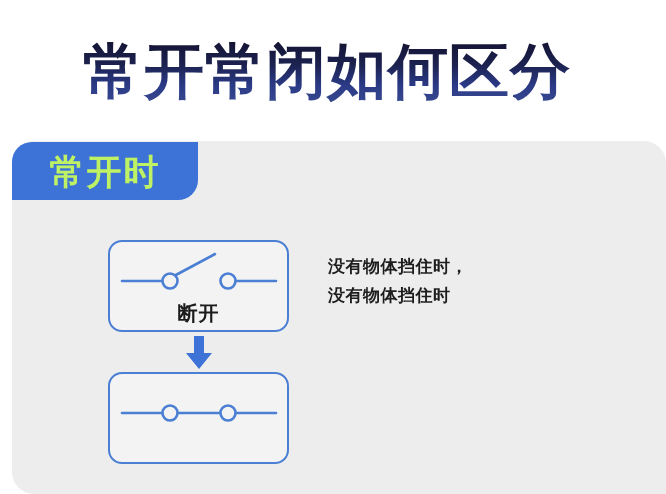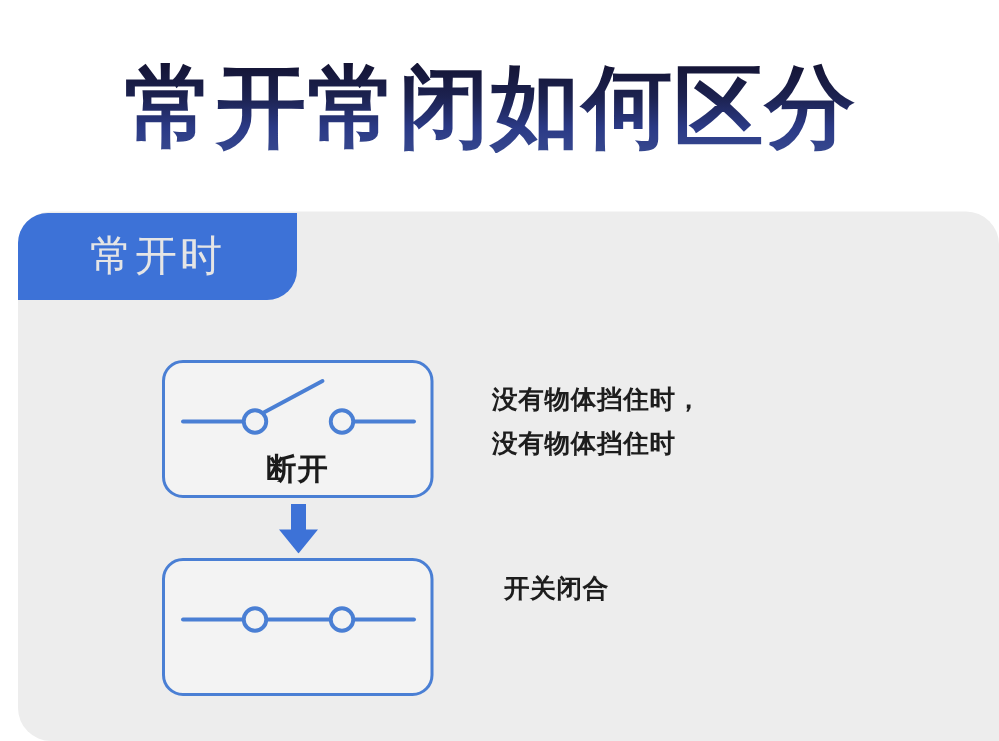--- a/index.html
+++ b/index.html
@@ -59,23 +59,23 @@
     top: 142px;
     width: 186px;
     height: 58px;
     background: #3d72d7;
     border-radius: 20px 0 20px 0;
     display: flex;
     align-items: center;
     justify-content: center;
   }
   .badge-label {
-    color: #e5e5e5;
-    font-size: 28px;
-    font-weight: normal;
+    color: #bef264;
+    font-size: 35px;
+    font-weight: bold;
     letter-spacing: 2px;
     line-height: 1;
   }
 
   
   .switch-box {
     position: absolute;
     left: 108px;
     width: 181px;
     height: 92px;
@@ -167,14 +167,13 @@
     <circle cx="118" cy="39" r="7.5" fill="#f3f3f3" stroke="#4a7fd4" stroke-width="2.6"></circle>
   </svg>
 </div>
 
 <div class="desc desc-1">
   <span class="line">没有物体挡住时，</span>
   <span class="line">没有物体挡住时</span>
 </div>
 
 <div class="desc desc-2">
-  <span class="line">开关闭合</span>
 </div>
 
 </body></html>

